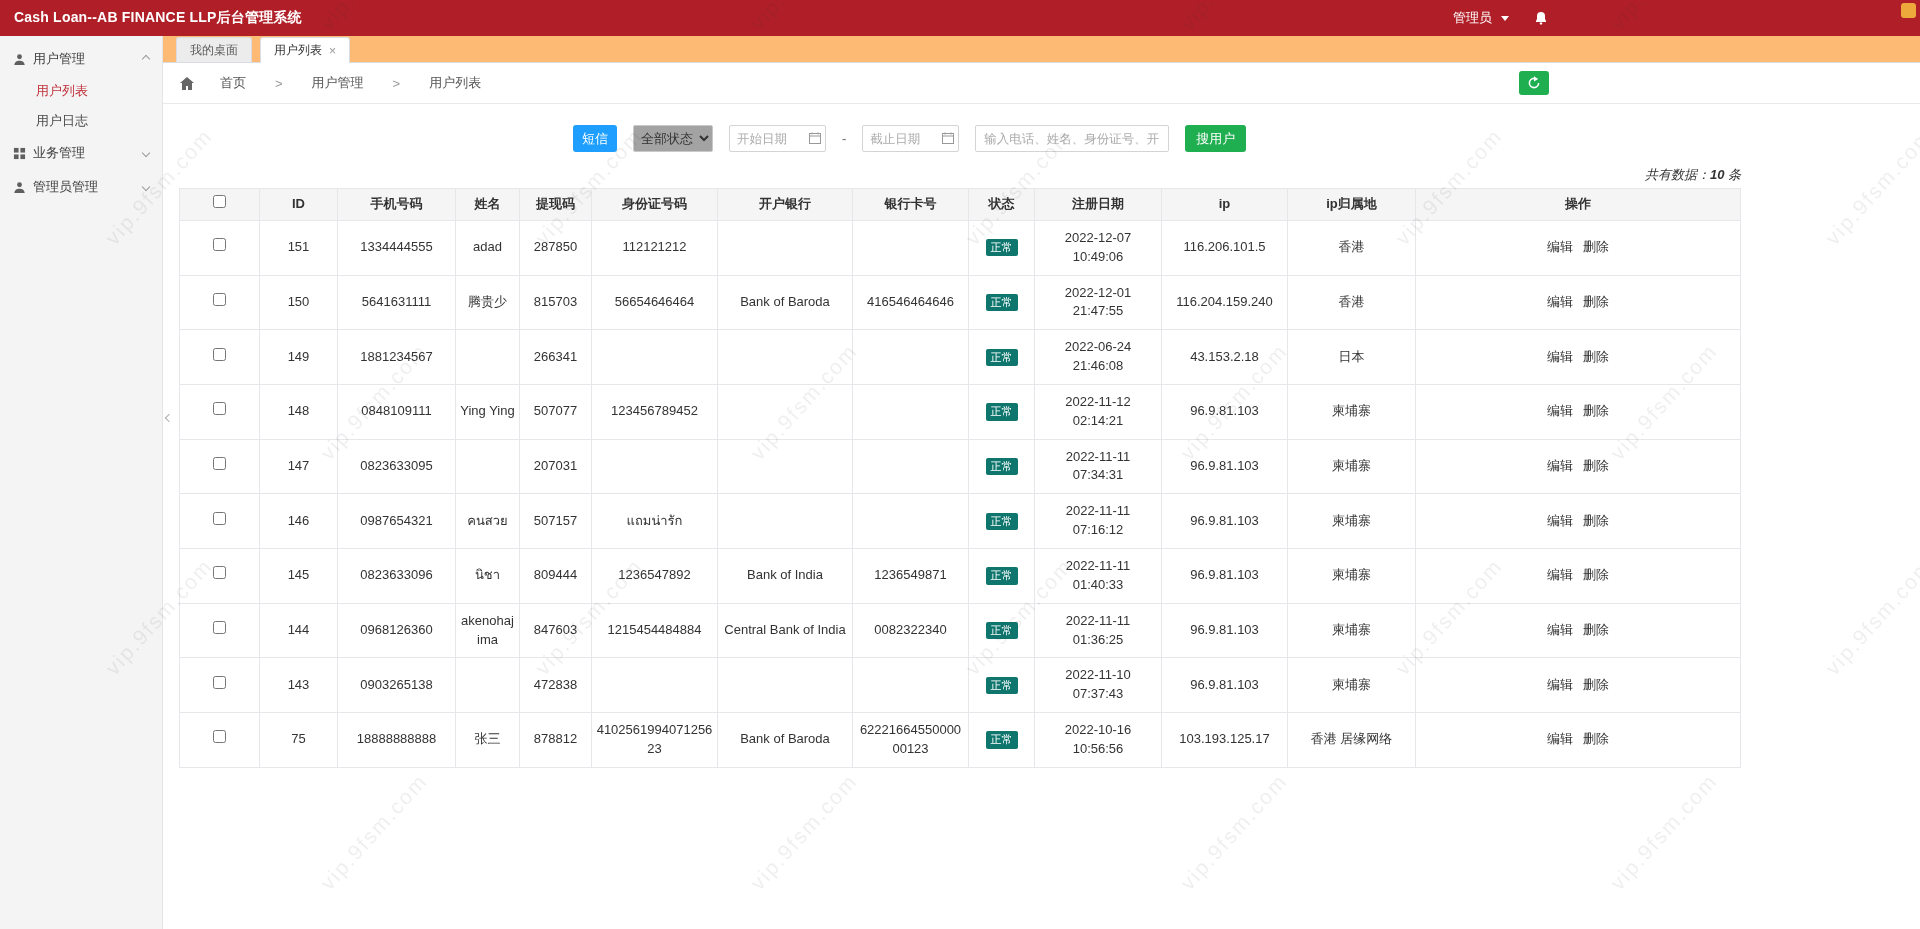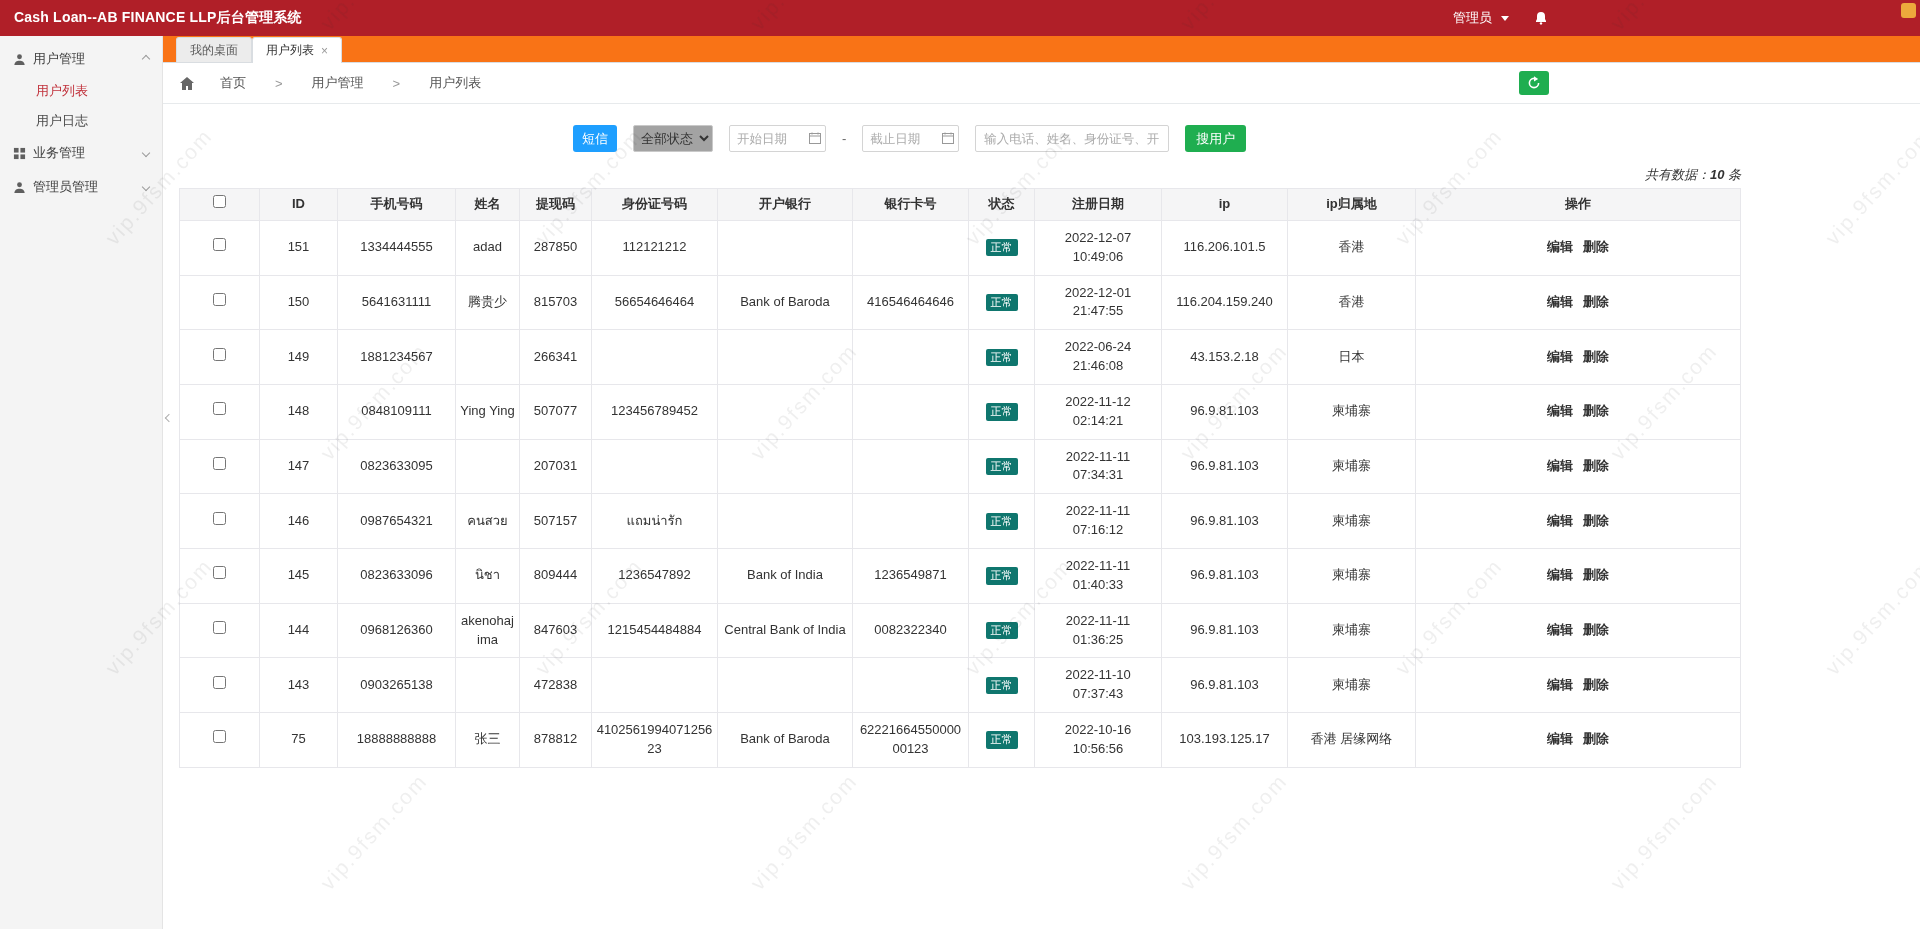--- a/index.html
+++ b/index.html
@@ -27,21 +27,21 @@
   .menu-header .mi { display:inline-flex; margin-right:7px; }
   .chev { display:inline-block; width:6px; height:6px; border-right:1.5px solid #9a9a9a; border-bottom:1.5px solid #9a9a9a; margin-left:auto; }
   .chev.down { transform:rotate(45deg); }
   .chev.up   { transform:rotate(-135deg); }
   .submenu-item { height:30px; line-height:30px; padding-left:36px; color:#4a4a4a; cursor:pointer; font-size:13px; }
   .submenu-item.active { color:#c0303a; }
   .collapse-handle { position:absolute; left:163px; top:370px; width:11px; height:24px; display:flex; align-items:center; justify-content:center; z-index:3; }
   .chev-left { width:6px; height:6px; border-left:1.5px solid #adadad; border-bottom:1.5px solid #adadad; transform:rotate(45deg); }
 
   
-  .tabbar { height:27px; background:#f97316; border-bottom:1px solid #d9dde1; display:flex; align-items:flex-end; padding-left:13px; gap:0; flex:none; }
+  .tabbar { height:27px; background:#fdba74; border-bottom:1px solid #d9dde1; display:flex; align-items:flex-end; padding-left:13px; gap:8px; flex:none; }
   .tab { height:25px; display:flex; align-items:center; gap:7px; padding:0 13px; border:1px solid #d9dde1; border-bottom:none; background:#ececec; color:#5a5a5a; font-size:12px; border-radius:3px 3px 0 0; cursor:pointer; }
   .tab.active { background:#fff; color:#333; margin-bottom:-1px; height:26px; }
   .tab-close { color:#999; font-size:12px; line-height:1; }
 
   
   .breadcrumb-bar { height:41px; border-bottom:1px solid #e7eaec; display:flex; align-items:center; padding:0 17px; background:#fff; position:relative; flex:none;gap:20px; }
   .home-ic { display:inline-flex; margin-right:6px; }
   .crumb { color:#555; }
   .crumb-sep { margin:0 9px; color:#999; }
   .refresh-btn { position:absolute; right:371px; top:8px; width:30px; height:24px; background:#1fae50; border:none; border-radius:3px; display:flex; align-items:center; justify-content:center; cursor:pointer; }
@@ -60,21 +60,21 @@
 
   
   .summary { text-align:right; padding:14px 179px 4px 16px; font-size:13px; color:#333; flex:none;font-style:italic; }
   .summary b { font-weight:bold; }
   .table-wrap { padding:0 179px 0 16px; }
   table { width:100%; border-collapse:collapse; table-layout:fixed; }
   th, td { border:1px solid #e7e7eb; text-align:center; padding:8px 4px; font-size:13px; color:#333; line-height:1.45; overflow-wrap:break-word; word-break:break-word; }
   thead th { background:#f5f5f6; font-weight:bold; padding:6px 4px; }
   input[type="checkbox"] { width:13px; height:13px; cursor:pointer; }
   .badge { display:inline-block; background:#0f766e; color:#fff; font-size:11px; padding:2px 5px; border-radius:2px; line-height:1.2; }
-  .action-link { cursor:pointer; margin:7px 5px; color:#333;font-weight:bold; }
+  .action-link { cursor:pointer; margin:7px 5px; color:#333; }
 
   
   .watermark-layer { position:absolute; left:0; top:0; width:1920px; height:929px; pointer-events:none; z-index:60; overflow:hidden; }
   .wm { position:absolute; transform:rotate(-48deg); font-size:21px; color:rgba(50,50,50,0.08); letter-spacing:2px; white-space:nowrap; }
 </style>
 </head>
 <body>
 
 <div class="app-header">
   <span class="app-title">Cash Loan--AB FINANCE LLP后台管理系统</span>

